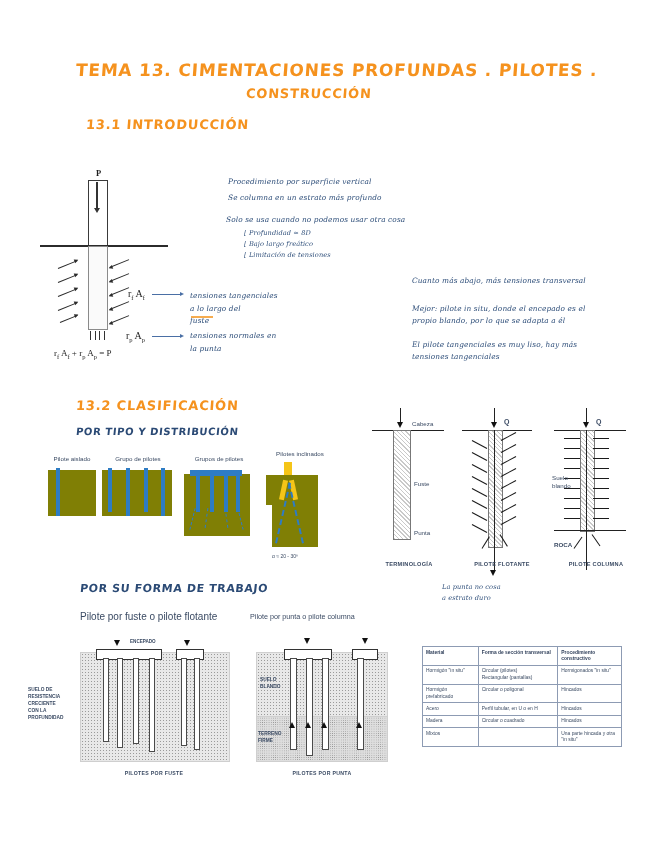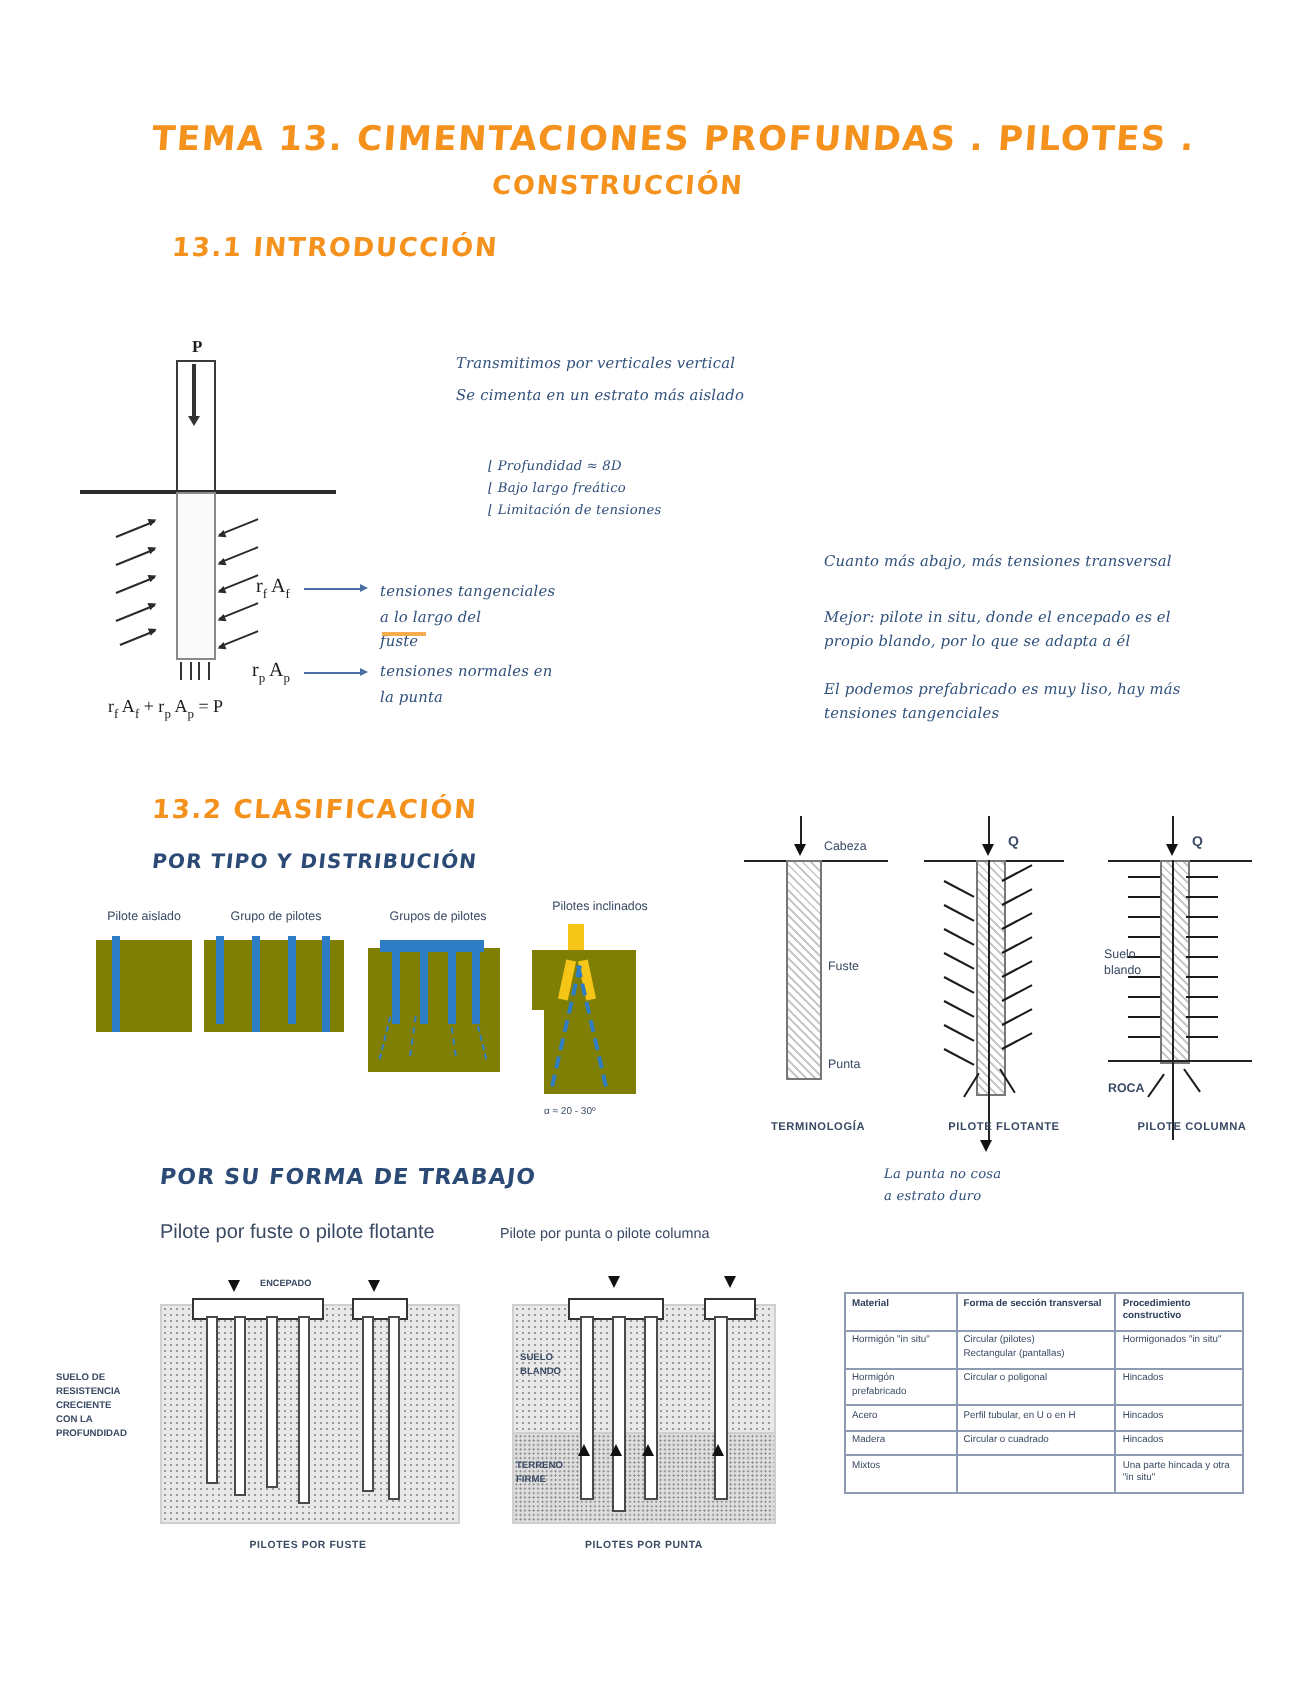--- a/index.html
+++ b/index.html
@@ -191,31 +191,32 @@
     <div class="formula" style="left:24px;top:182px;font-size:9px;">r<sub>f</sub> A<sub>f</sub> + r<sub>p</sub> A<sub>p</sub> = P</div>
   </div>
 
   <div class="hw-note" style="left:190px;top:290px;">tensiones tangenciales
 a lo largo del
 fuste</div>
   <div class="underline-orange" style="left:191px;top:316px;width:22px;"></div>
   <div class="hw-note" style="left:190px;top:330px;font-style:italic;">tensiones normales en
 la punta</div>
 
-  <div class="hw-note" style="left:228px;top:176px;">Transmitimos por verticales vertical</div>
-  <div class="hw-note" style="left:228px;top:192px;">Se cimenta en un estrato más aislado</div>
+  <div class="hw-note" style="left:228px;top:176px;">Procedimiento por superficie vertical</div>
+  <div class="hw-note" style="left:228px;top:192px;">Se columna en un estrato más profundo</div>
+  <div class="hw-note" style="left:226px;top:214px;">Solo se usa cuando no podemos usar otra cosa</div>
 
   <div class="hw-note small" style="left:244px;top:228px;">⌊ <span>Profundidad ≈ 8D</span></div>
   <div class="hw-note small" style="left:244px;top:239px;">⌊ <span>Bajo largo freático</span></div>
   <div class="hw-note small" style="left:244px;top:250px;">⌊ <span>Limitación de tensiones</span></div>
 
   <div class="hw-note" style="left:412px;top:275px;">Cuanto más abajo, más tensiones transversal</div>
   <div class="hw-note" style="left:412px;top:303px;">Mejor: pilote in situ, donde el encepado es el</div>
   <div class="hw-note" style="left:412px;top:315px;">propio blando, por lo que se adapta a él</div>
-  <div class="hw-note" style="left:412px;top:339px;">El podemos prefabricado es muy liso, hay más</div>
+  <div class="hw-note" style="left:412px;top:339px;">El pilote tangenciales es muy liso, hay más</div>
   <div class="hw-note" style="left:412px;top:351px;">tensiones tangenciales</div>
 
   <div class="hw-title" style="left:76px;top:398px;font-size:13px;">13.2  CLASIFICACIÓN</div>
   <div class="hw-sub" style="left:76px;top:426px;">POR TIPO Y DISTRIBUCIÓN</div>
 
   <div class="lbl center" style="left:36px;top:455px;width:72px;">Pilote aislado</div>
   <div class="soilbox" style="left:48px;top:470px;width:48px;height:46px;"></div>
   <div class="bluepile" style="left:56px;top:468px;width:4px;height:48px;"></div>
 
   <div class="lbl center" style="left:100px;top:455px;width:76px;">Grupo de pilotes</div>

